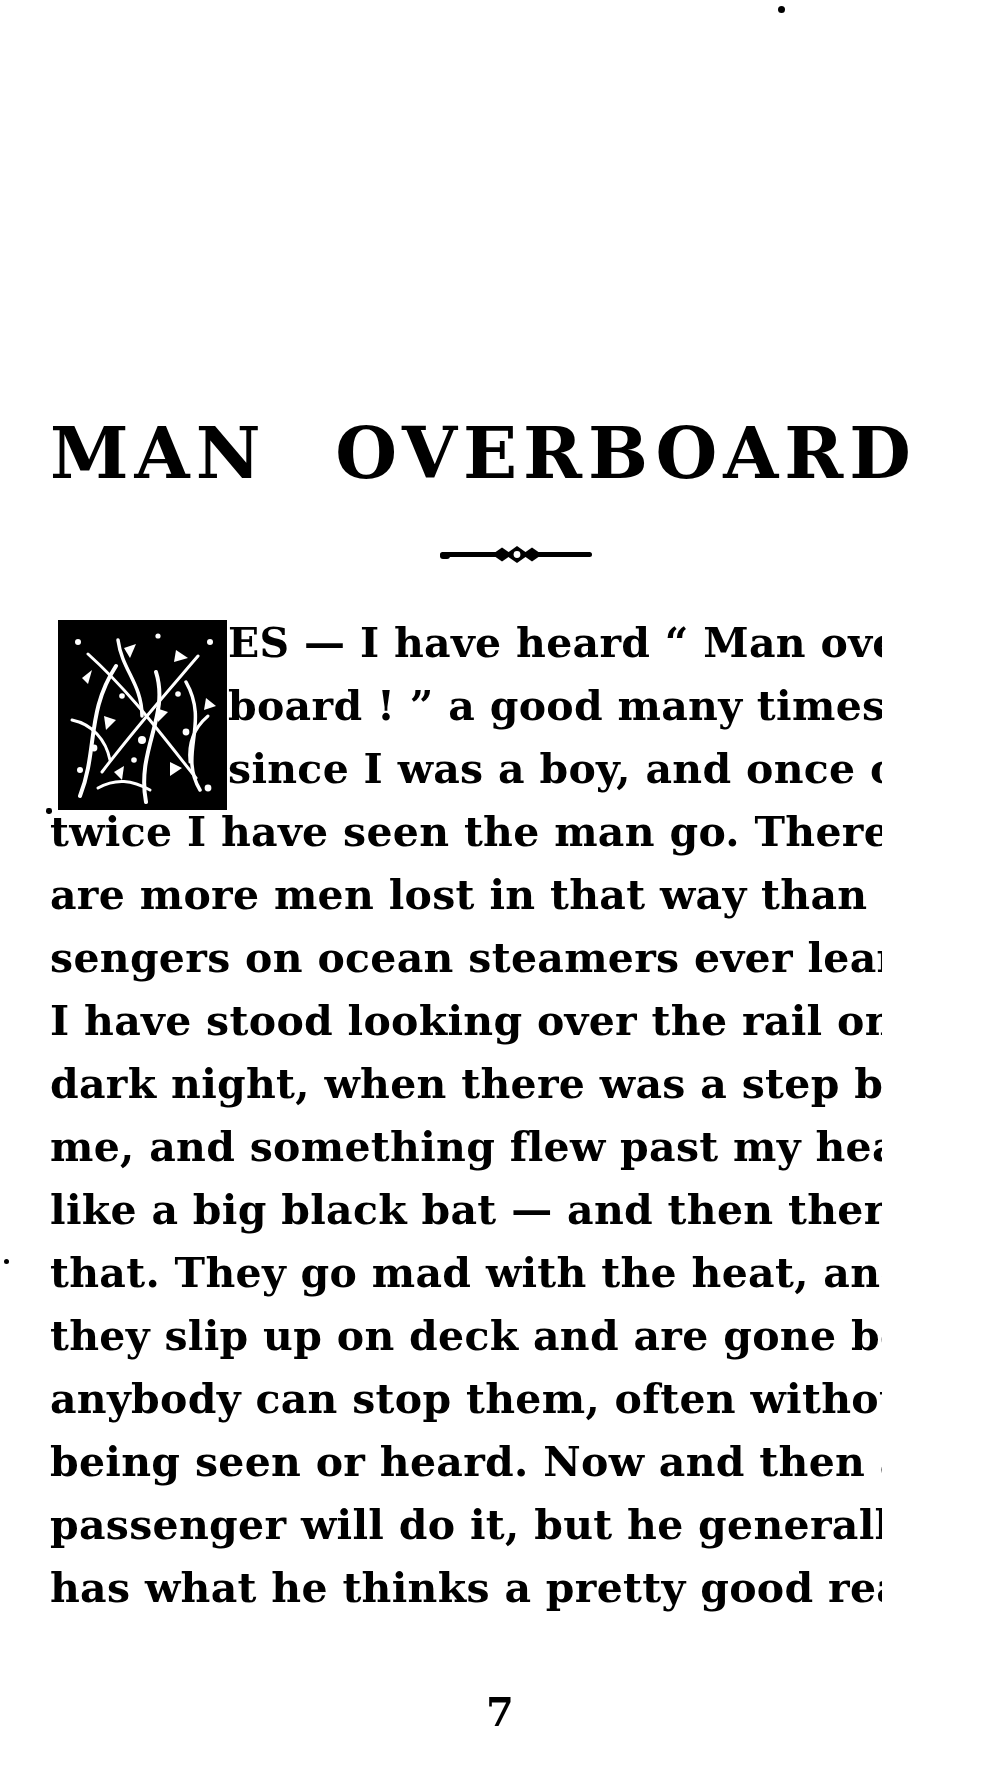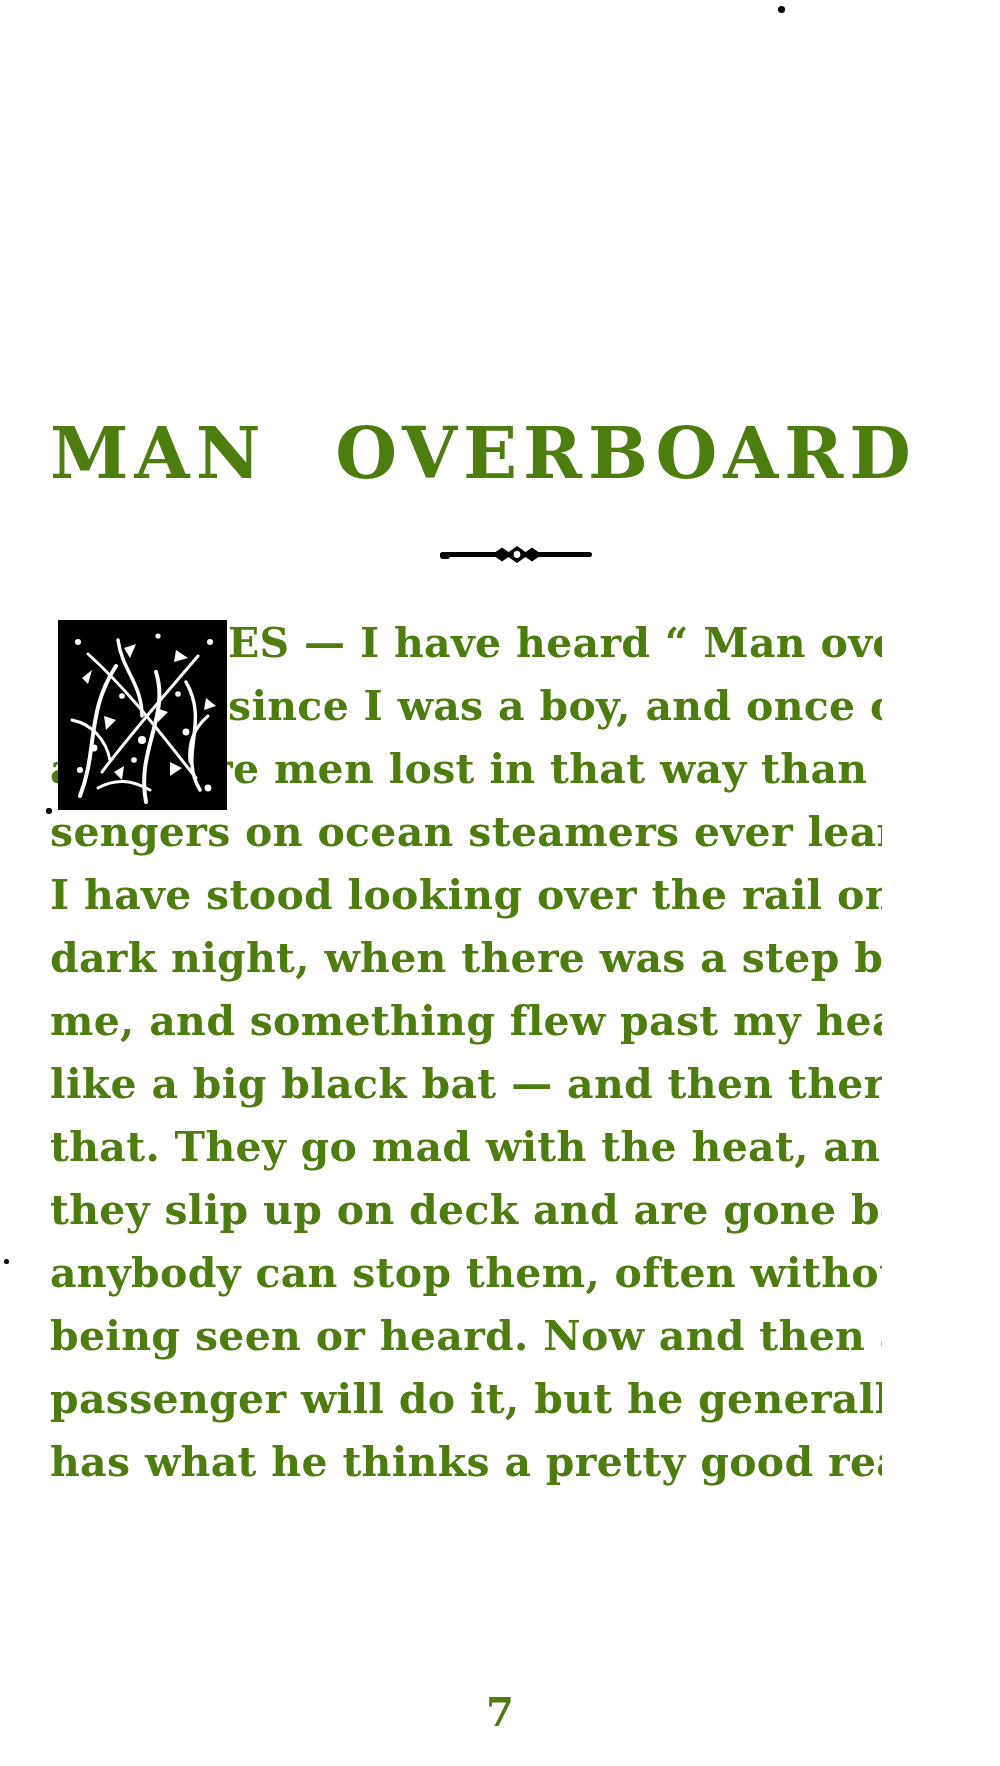--- a/index.html
+++ b/index.html
@@ -1,17 +1,17 @@
 <!DOCTYPE html>
 <html><head>
 <meta charset="utf-8">
 <style>
   html,body{margin:0;padding:0;}
   body{background:#ffffff;font-family:"DejaVu Serif","Liberation Serif",serif;}
-  .page{position:relative;width:1000px;height:1766px;background:#ffffff;color:#4d7c0f;overflow:hidden;}
+  .page{position:relative;width:1000px;height:1766px;background:#ffffff;color:#000000;overflow:hidden;}
 
   .speck{position:absolute;background:#000;border-radius:50%;}
   .speck.s1{left:778px;top:6px;width:7px;height:7px;}
   .speck.s2{left:4px;top:1259px;width:5px;height:5px;}
   .speck.s3{left:46px;top:808px;width:6px;height:6px;border-radius:40%;}
 
   .title{position:absolute;left:50px;top:418px;width:832px;margin:0;
          text-align:center;font-size:71px;line-height:1;font-weight:bold;
          letter-spacing:6px;word-spacing:38px;white-space:nowrap;}
 
@@ -84,21 +84,23 @@
           <circle cx="22" cy="150" r="3"></circle>
           <circle cx="100" cy="16" r="2.6"></circle>
           <circle cx="64" cy="76" r="2.8"></circle>
           <circle cx="120" cy="74" r="2.8"></circle>
           <circle cx="76" cy="140" r="2.8"></circle>
         </g>
       </svg>
     </div>
 
     <div class="line indent">ES — I have heard “ Man over-</div>
+    <div class="line indent">board ! ” a good many times</div>
     <div class="line indent">since I was a boy, and once or</div>
+    <div class="line">twice I have seen the man go. There</div>
     <div class="line">are more men lost in that way than pas-</div>
     <div class="line">sengers on ocean steamers ever learn of.</div>
     <div class="line">I have stood looking over the rail on a</div>
     <div class="line">dark night, when there was a step beside</div>
     <div class="line">me, and something flew past my head</div>
     <div class="line">like a big black bat — and then there</div>
     <div class="line">that. They go mad with the heat, and</div>
     <div class="line">they slip up on deck and are gone before</div>
     <div class="line">anybody can stop them, often without</div>
     <div class="line">being seen or heard. Now and then a</div>

